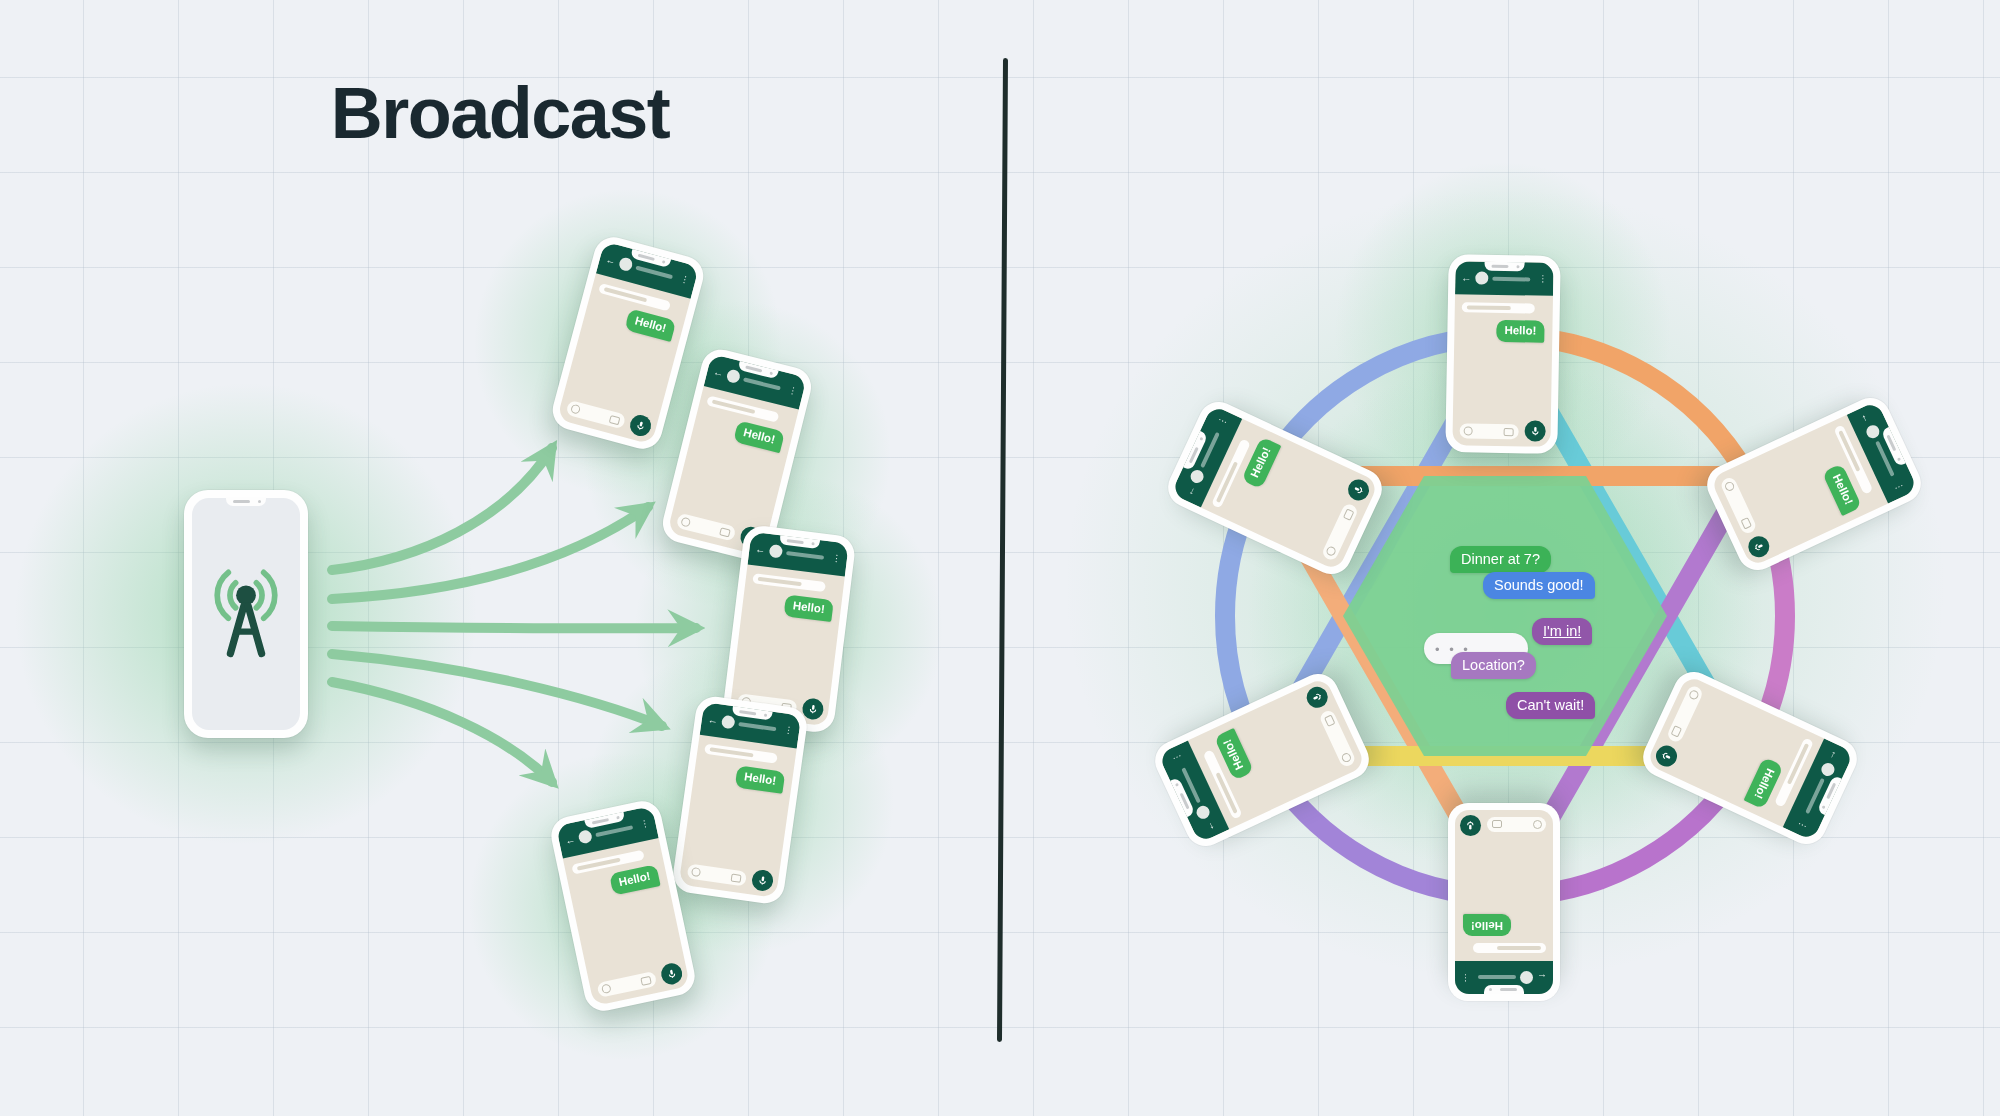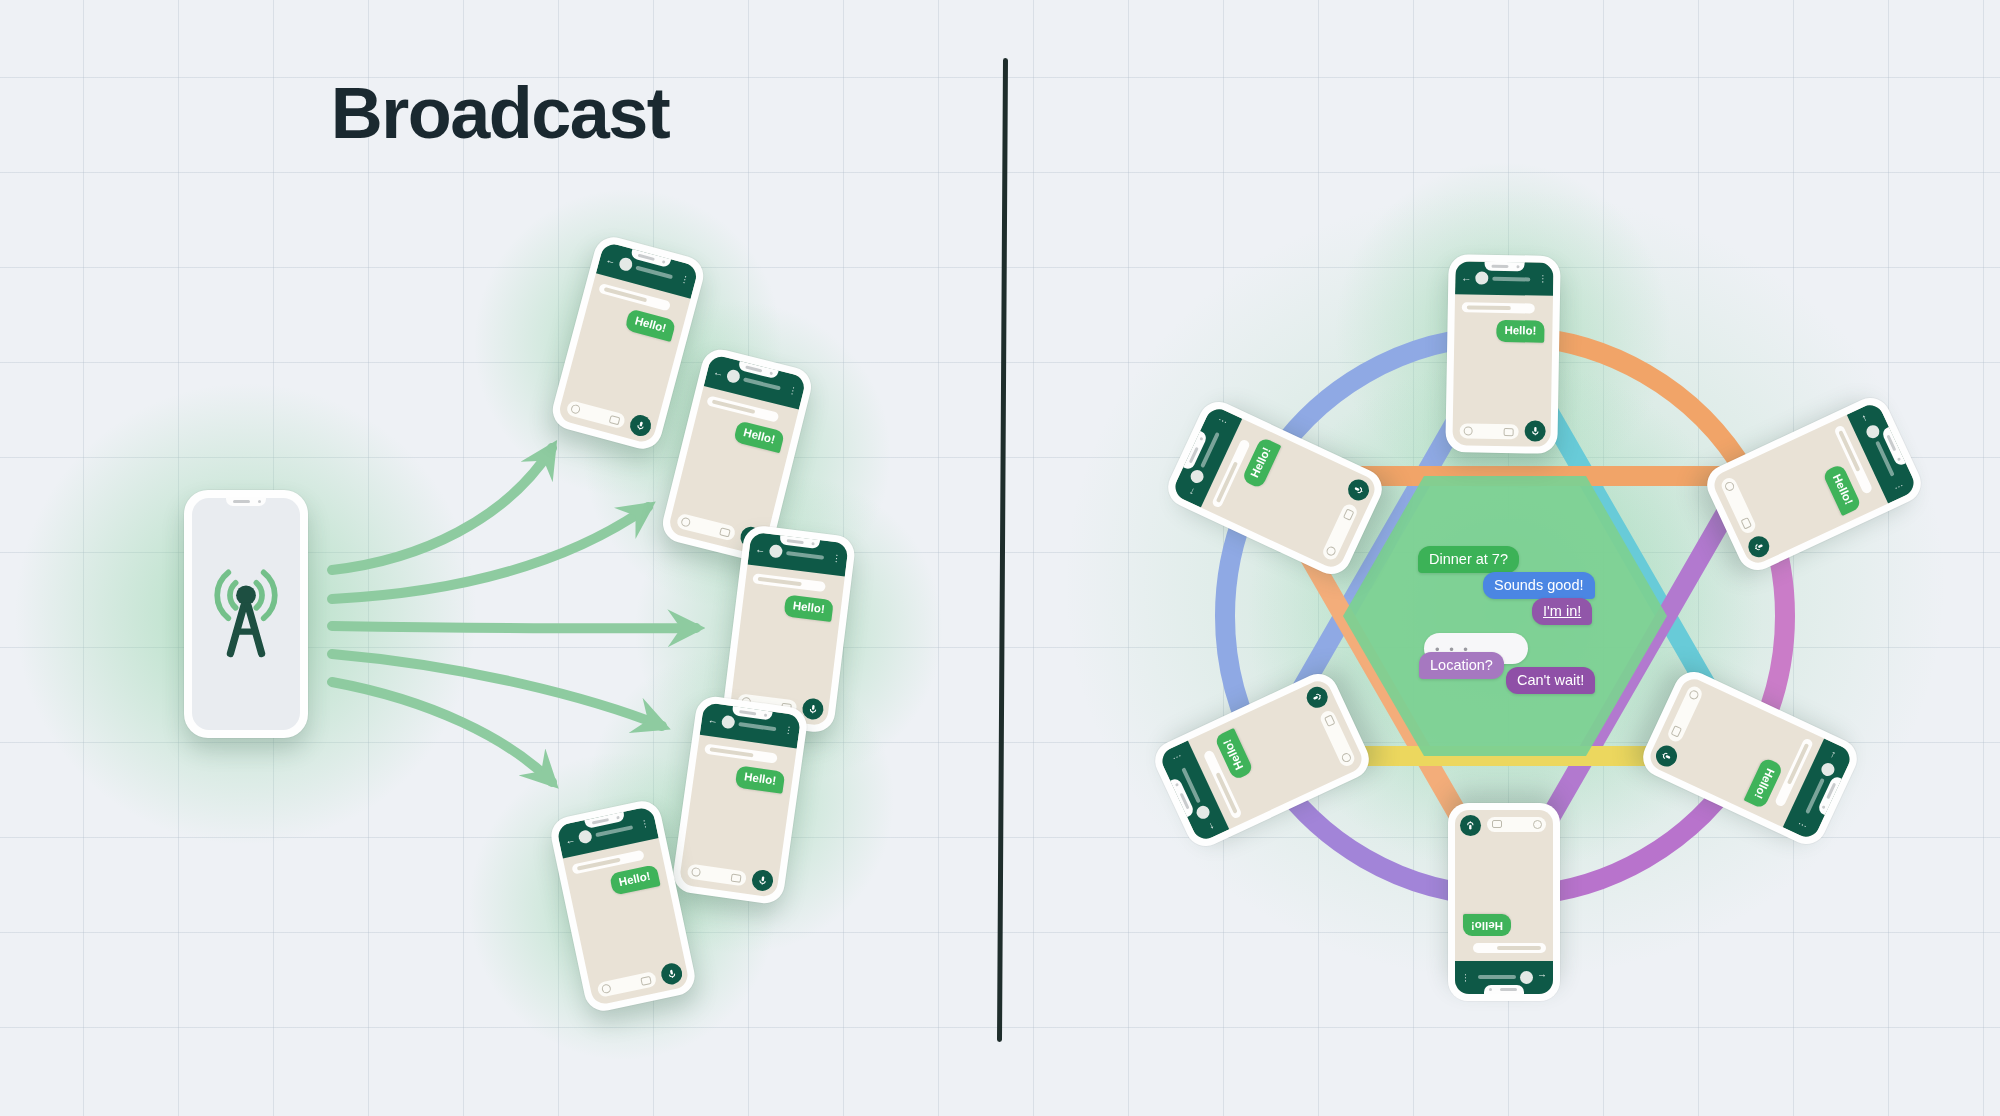--- a/index.html
+++ b/index.html
@@ -45,21 +45,21 @@
   .camico{position:absolute;right:5px;top:4px;width:8px;height:6px;border:1px solid #bdbaad;border-radius:2px;}
   .sendbtn{position:absolute;right:5px;bottom:5px;width:21px;height:21px;border-radius:50%;
     background:#0e5947;display:flex;align-items:center;justify-content:center;}
   
   .phone.source{width:124px;height:248px;border-radius:24px;}
   .phone.source .screen{left:8px;right:8px;top:8px;bottom:8px;background:#e9ecf0;border-radius:17px;
     display:flex;align-items:center;justify-content:center;}
   
   .cbubble{position:absolute;z-index:5;color:#fff;font-size:14.5px;line-height:1;
     padding:6px 11px;border-radius:12px;box-shadow:0 1px 3px rgba(30,60,40,.18);}
-  .cbubble.tail-l{border-bottom-left-radius:4px;}
+  .cbubble.tail-l{border-bottom-left-radius:4px;margin-left:32px;}
   .cbubble.tail-r{border-bottom-right-radius:4px;}
   .typing{position:absolute;left:1424px;top:633px;width:104px;height:31px;background:#f7f7f9;
     border-radius:16px;z-index:4;box-shadow:0 1px 3px rgba(30,60,40,.18);}
   .typing span{position:absolute;left:11px;top:9px;color:#9a9aa0;font-size:13px;letter-spacing:3px;}
 </style>
 </head>
 <body>
 
 <div class="canvas">
 
@@ -459,20 +459,20 @@
       </div>
     </div>
     <div class="notch">
         <i></i>
         <b></b>
       </div>
   </div>
 
   <div class="cbubble tail-l" style="left: 1418px; top: 546px; background: rgb(60, 178, 87);">Dinner at 7?</div>
   <div class="cbubble tail-r" style="left: 1483px; top: 572px; background: rgb(75, 134, 227); text-align: right;">Sounds good!</div>
-  <div class="cbubble tail-r" style="left: 1532px; top: 598px; background: rgb(145, 86, 169); text-decoration: underline;">I'm in!</div>
+  <div class="cbubble tail-r" style="left: 1532px; top: 618px; background: rgb(145, 86, 169); text-decoration: underline;">I'm in!</div>
   <div class="typing">
     <span>• • •</span>
   </div>
   <div class="cbubble tail-l" style="left: 1419px; top: 652px; z-index: 5; background: rgb(166, 120, 192);">Location?</div>
-  <div class="cbubble tail-r" style="left: 1506px; top: 667px; background: rgb(143, 80, 167);">Can't wait!</div>
+  <div class="cbubble tail-r" style="left: 1506px; top: 692px; background: rgb(143, 80, 167);">Can't wait!</div>
 
 </div>
 
 </body></html>

